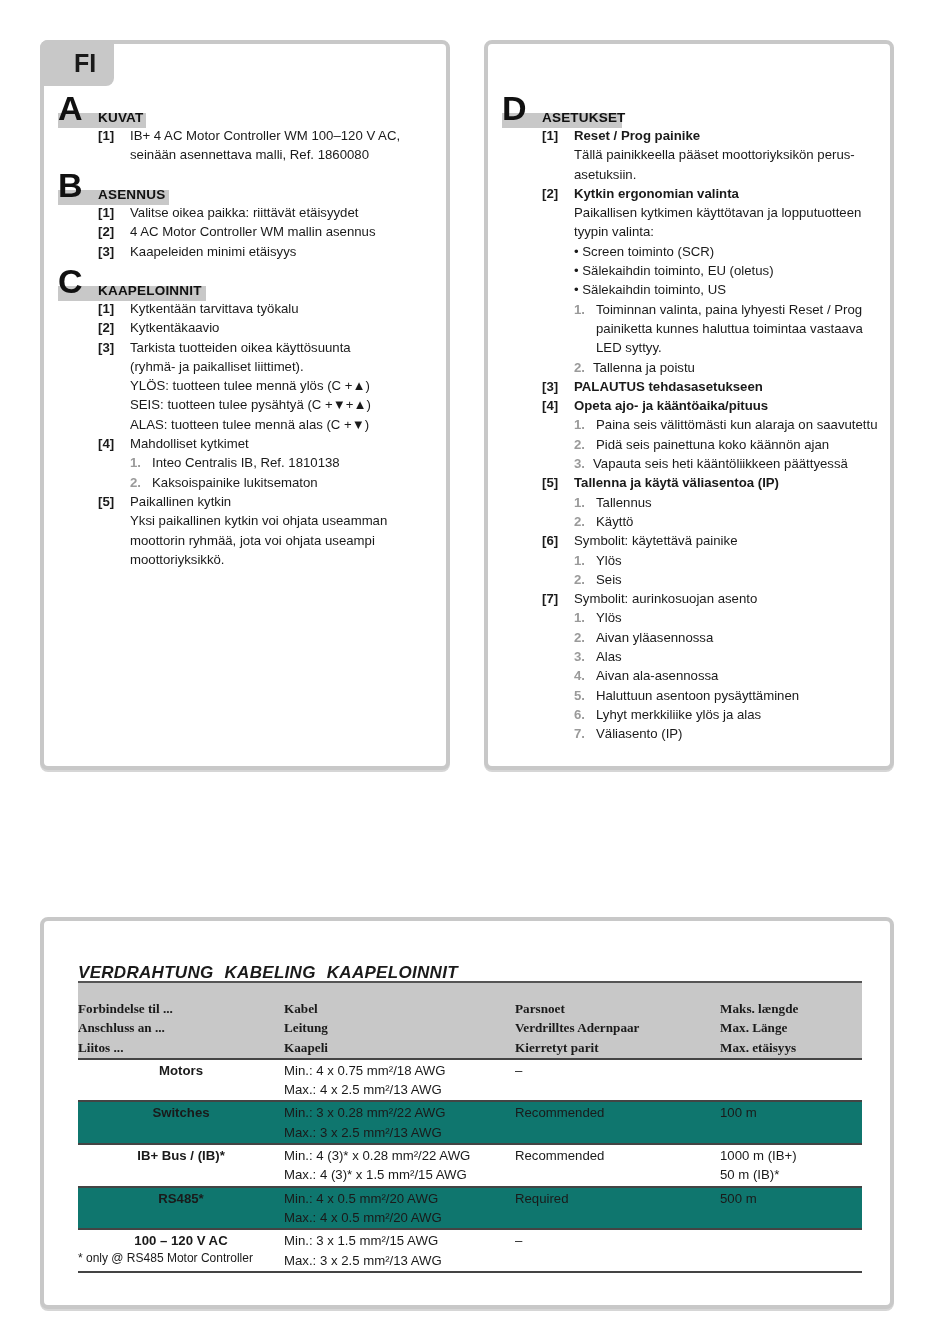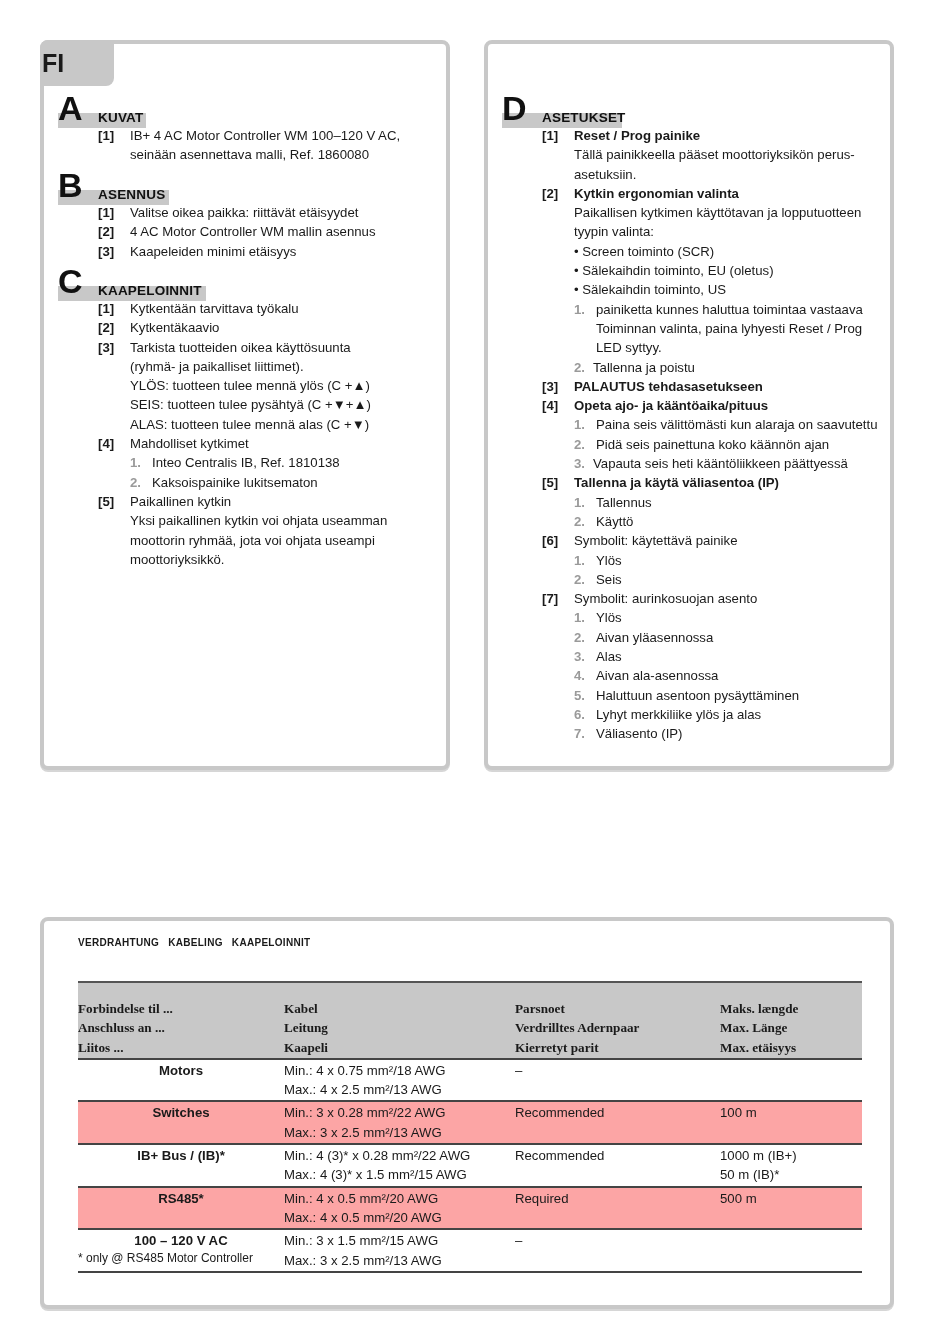--- a/index.html
+++ b/index.html
@@ -14,21 +14,21 @@
       box-shadow: 0 2px 0 #d6d6d6;
     }
     #panel-left  { left: 40px;  top: 40px;  width: 410px; height: 730px; }
     #panel-right { left: 484px; top: 40px;  width: 410px; height: 730px; }
     #panel-table { left: 40px;  top: 917px; width: 854px; height: 392px; }
 
     .lang-tab {
       position: absolute; left: -4px; top: -4px; width: 74px; height: 46px;
       background: #c8c8c8; border-radius: 8px 0 8px 0;
       font-weight: bold; font-size: 25px; line-height: 46px; text-align: left;
-      padding-left: 2px; box-sizing: border-box; color: #1a1a1a;
+      padding-left: 34px; box-sizing: border-box; color: #1a1a1a;
     }
     .section { position: absolute; left: 14px; right: 10px; }
     .sec-head { position: relative; height: 28px; }
     .sec-letter {
       position: absolute; left: 0; top: -8px; font-size: 34px; font-weight: bold;
       line-height: 36px; color: #111;
     }
     .sec-bar {
       position: absolute; left: 0; top: 15px; height: 15px; background: #c8c8c8;
     }
@@ -42,35 +42,35 @@
     .item .body { flex: 1; }
     .bold { font-weight: bold; }
     .sub { display: flex; margin-left: 0; }
     .sub .snum { color: #9a9a9a; font-weight: bold; width: 22px; flex: 0 0 22px; }
     .sub.tight .snum { width: 19px; flex: 0 0 19px; }
     .bullet { padding-left: 0; }
     .line { display: block; }
 
     
     .tbl-title {
-      position: absolute; left: 34px; top: 16px; font-size: 10px; font-weight: bold;
-      letter-spacing: 0.3px; word-spacing: 6px;
+      position: absolute; left: 34px; top: 42px; font-size: 17px; font-weight: bold;
+      letter-spacing: 0.3px; word-spacing: 6px; font-style: italic;
     }
     table.wiring {
       position: absolute; left: 34px; top: 60px; width: 784px;
       border-collapse: collapse; font-size: 13.2px; line-height: 19.3px;
     }
     table.wiring th, table.wiring td {
       text-align: left; vertical-align: top; padding: 1px 0 1px 0; font-weight: normal;
     }
     table.wiring thead tr { background: #c8c8c8; border-top: 2px solid #555; }
     table.wiring thead th { font-weight: bold; padding-top: 16px; padding-bottom: 1px; font-family: Liberation Serif, serif; }
     table.wiring tbody tr { border-top: 2px solid #444; }
     table.wiring tbody tr:last-child { border-bottom: 2px solid #444; }
-    table.wiring tbody tr.shaded { background: #fca5a5; }
+    table.wiring tbody tr.shaded { background: #0f766e; }
     table.wiring td.conn { font-weight: bold; text-align: center; }
     .c1 { width: 206px; } .c2 { width: 231px; } .c3 { width: 205px; } .c4 { width: 142px; }
     .footnote { position: absolute; left: 34px; top: 330px; font-size: 12px; }
 
     .footer {
       position: absolute; right: 54px; top: 1344px; font-size: 10.5px; color: #222;
       white-space: nowrap;
     }
     .footer .brand { font-weight: bold; font-size: 11px; }
     .footer .page { font-size: 22px; vertical-align: -3px; }
@@ -195,22 +195,22 @@
         <span class="body">
           <span class="line bold">Kytkin ergonomian valinta</span>
           <span class="line">Paikallisen kytkimen käyttötavan ja lopputuotteen</span>
           <span class="line">tyypin valinta:</span>
           <span class="line bullet">• Screen toiminto (SCR)</span>
           <span class="line bullet">• Sälekaihdin toiminto, EU (oletus)</span>
           <span class="line bullet">• Sälekaihdin toiminto, US</span>
           <span class="sub">
             <span class="snum">1.</span>
             <span>
+              <span class="line">Toiminnan valinta, paina lyhyesti Reset / Prog</span>
               <span class="line">painiketta kunnes haluttua toimintaa vastaava</span>
-              <span class="line">Toiminnan valinta, paina lyhyesti Reset / Prog</span>
               <span class="line">LED syttyy.</span>
             </span>
           </span>
           <span class="sub tight">
             <span class="snum">2.</span>
             <span>Tallenna ja poistu</span>
           </span>
         </span>
       </div>
 

